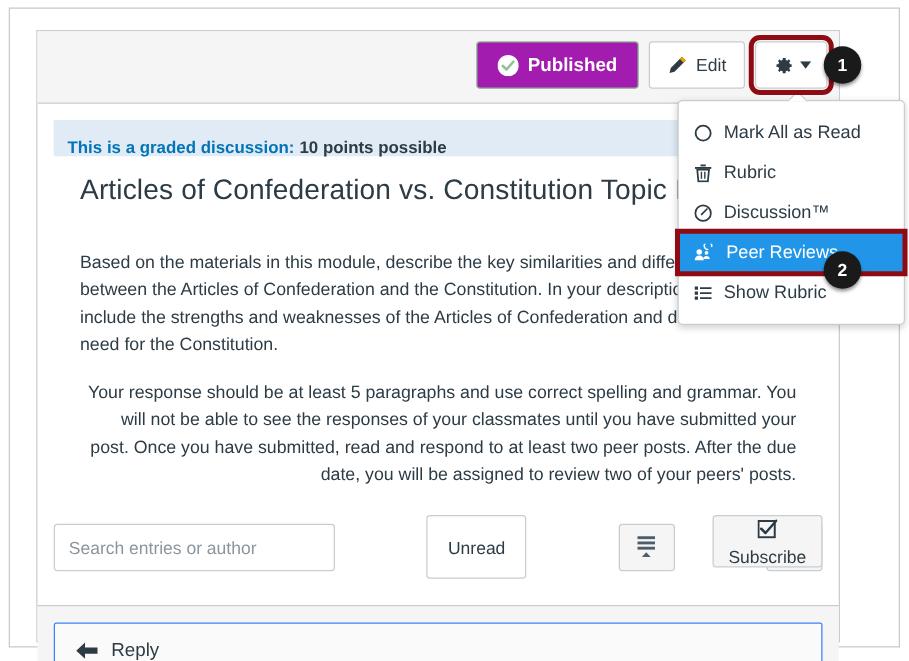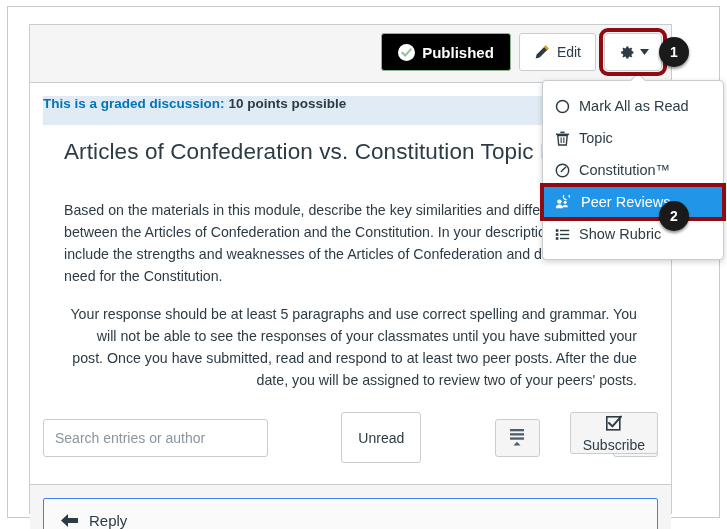--- a/index.html
+++ b/index.html
@@ -57,21 +57,21 @@
     border: 1px solid #c7cdd1;
     border-radius: 3px;
     background: #ffffff;
     color: #2d3b45;
     font-size: 14px;
     line-height: 1;
     cursor: pointer;
     white-space: nowrap;
   }
   #published-button {
-    background: #000000;
+    background: #a21caf;
     border-color: #8ab58e;
     color: #ffffff;
     font-weight: bold;
     font-size: 15px;
     padding: 0 16px;
   }
   #gear-button {
     position: relative;
     width: 58px;
     padding: 0;
@@ -150,22 +150,22 @@
   }
 
   
   #card-body { padding: 0; }
 
   #graded-banner {
     margin: 13px 13px 0 13px;
     height: 29px;
     background: #e0ebf5;
     display: flex;
-    align-items: flex-start;
-    padding: 0 0;
+    align-items: flex-end;
+    padding: 0 11px;
     font-size: 13.5px;
   }
   #graded-banner-label { color: #0374b5; font-weight: bold; }
   #graded-banner-points { color: #2d3b45; font-weight: bold; margin-left: 4px; }
 
   #discussion-title {
     margin: 14px 0 0 34px;
     font-size: 22.5px;
     font-weight: normal;
     color: #2d3b45;
@@ -376,31 +376,31 @@
       <div class="menu-item">
         <span class="icon">
           <svg width="15" height="15" viewBox="0 0 15 15">
             <rect x="1" y="2.6" width="13" height="1.5" fill="#2d3b45"></rect>
             <rect x="5.4" y="0.6" width="4.2" height="1.5" fill="#2d3b45"></rect>
             <path d="M2.8 4.6 H12.2 L11.3 14 H3.7 Z" fill="none" stroke="#2d3b45" stroke-width="1.4"></path>
             <rect x="5.6" y="6.4" width="1.1" height="5.6" fill="#2d3b45"></rect>
             <rect x="8.3" y="6.4" width="1.1" height="5.6" fill="#2d3b45"></rect>
           </svg>
         </span>
-        <span>Topic</span>
+        <span>Rubric</span>
       </div>
 
       <div class="menu-item">
         <span class="icon">
           <svg width="15" height="15" viewBox="0 0 15 15">
             <circle cx="7.5" cy="7.5" r="6.2" fill="none" stroke="#2d3b45" stroke-width="1.4"></circle>
             <path d="M10.6 4.2 L6.3 8.5" stroke="#2d3b45" stroke-width="1.4" stroke-linecap="round"></path>
           </svg>
         </span>
-        <span>Constitution™</span>
+        <span>Discussion™</span>
       </div>
 
       <div class="menu-item highlighted">
         <span class="icon">
           <svg width="17" height="15" viewBox="0 0 17 15">
             <circle cx="4.4" cy="6.6" r="2.2" fill="#ffffff"></circle>
             <path d="M0.8 13.2 C0.8 10.6 2.4 9.4 4.4 9.4 C6.4 9.4 8 10.6 8 13.2 Z" fill="#ffffff"></path>
             <circle cx="10.2" cy="7.2" r="1.5" fill="#ffffff"></circle>
             <path d="M7.6 12.2 C7.6 10.5 8.8 9.8 10.2 9.8 C11.6 9.8 12.8 10.5 12.8 12.2 Z" fill="#ffffff"></path>
             <path d="M11.6 4.6 A3 3 0 1 1 14.2 2.6" fill="none" stroke="#ffffff" stroke-width="1.2"></path>

